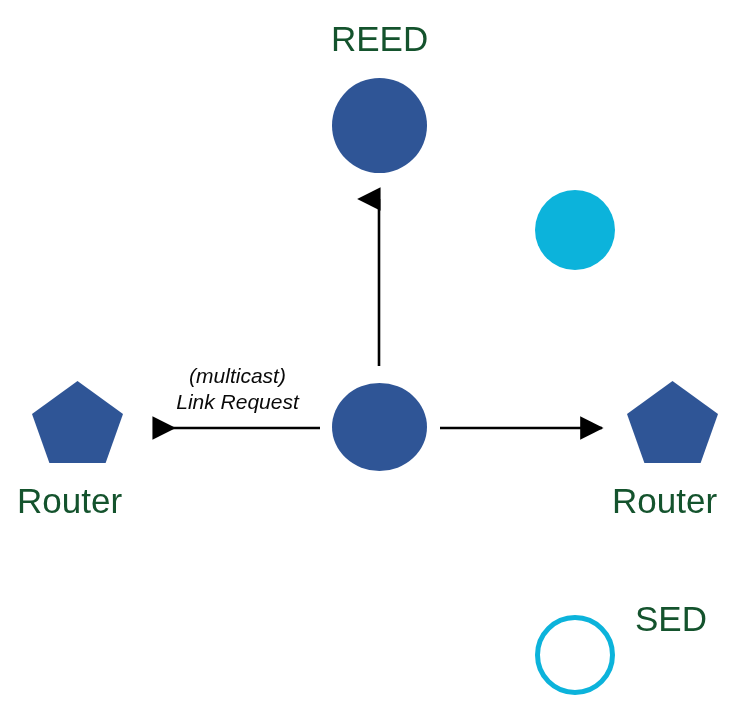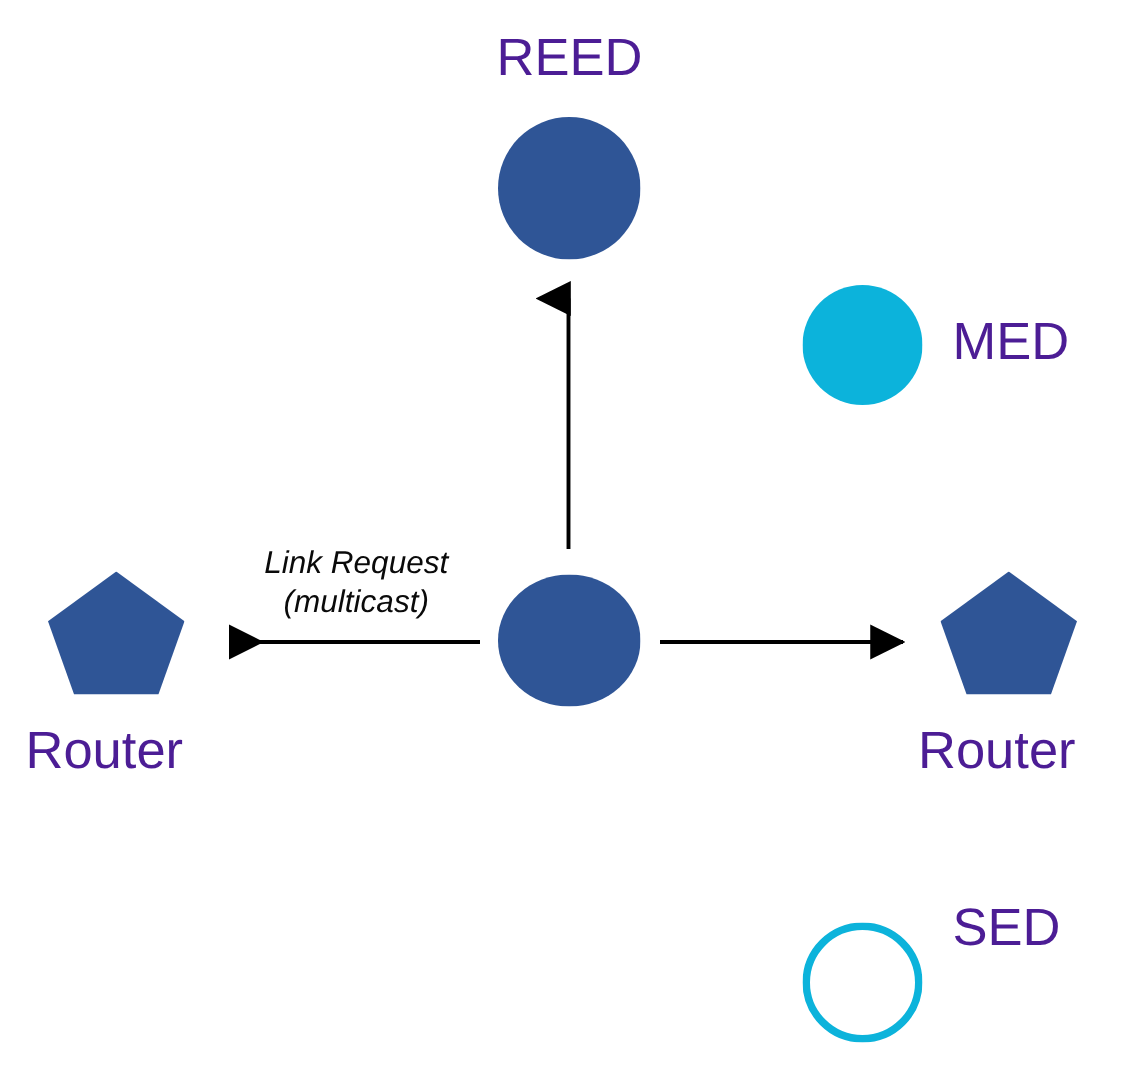--- a/index.html
+++ b/index.html
@@ -16,21 +16,21 @@
     width: 752px;
     height: 720px;
     background: #ffffff;
     overflow: hidden;
   }
   .node-shape {
     position: absolute;
   }
   .node-label {
     position: absolute;
-    color: #4c1d95;
+    color: #14532d;
     font-family: "Liberation Sans", sans-serif;
     font-size: 35px;
     line-height: 1;
     white-space: nowrap;
   }
   .edge-label {
     position: absolute;
     color: #0a0a0a;
     font-family: "Liberation Sans", sans-serif;
     font-style: italic;
@@ -95,29 +95,28 @@
   <div class="node-label" id="reed-label">REED</div>
 
   <svg class="node-shape" id="reed-node" viewBox="0 0 95 95" xmlns="http://www.w3.org/2000/svg">
     <circle cx="47.5" cy="47.5" r="47.5" fill="#2F5596"></circle>
   </svg>
 
   <svg class="node-shape" id="med-node" viewBox="0 0 80 80" xmlns="http://www.w3.org/2000/svg">
     <circle cx="40" cy="40" r="40" fill="#0CB3DB"></circle>
   </svg>
 
-  <div class="node-label" id="med-label">MED</div>
 
   <svg class="node-shape" id="center-node" viewBox="0 0 95 88" xmlns="http://www.w3.org/2000/svg">
     <ellipse cx="47.5" cy="44" rx="47.5" ry="44" fill="#2F5596"></ellipse>
   </svg>
 
   <div class="edge-label" id="link-request-label">
+    <div>(multicast)</div>
     <div>Link Request</div>
-    <div>(multicast)</div>
   </div>
 
   <svg class="node-shape" id="router-left-node" viewBox="0 0 91 82" xmlns="http://www.w3.org/2000/svg">
     <polygon points="45.5,0 91,33.1 73.6,82 17.4,82 0,33.1" fill="#2F5596"></polygon>
   </svg>
 
   <div class="node-label" id="router-left-label">Router</div>
 
   <svg class="node-shape" id="router-right-node" viewBox="0 0 91 82" xmlns="http://www.w3.org/2000/svg">
     <polygon points="45.5,0 91,33.1 73.6,82 17.4,82 0,33.1" fill="#2F5596"></polygon>

